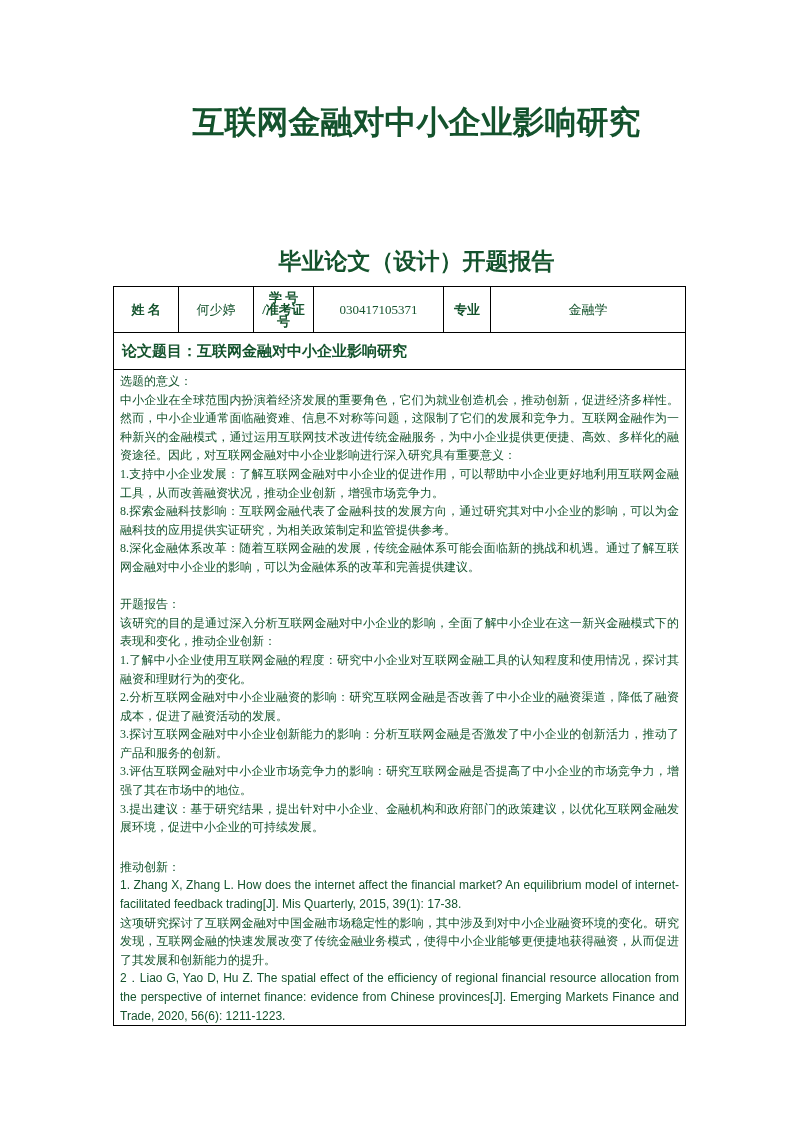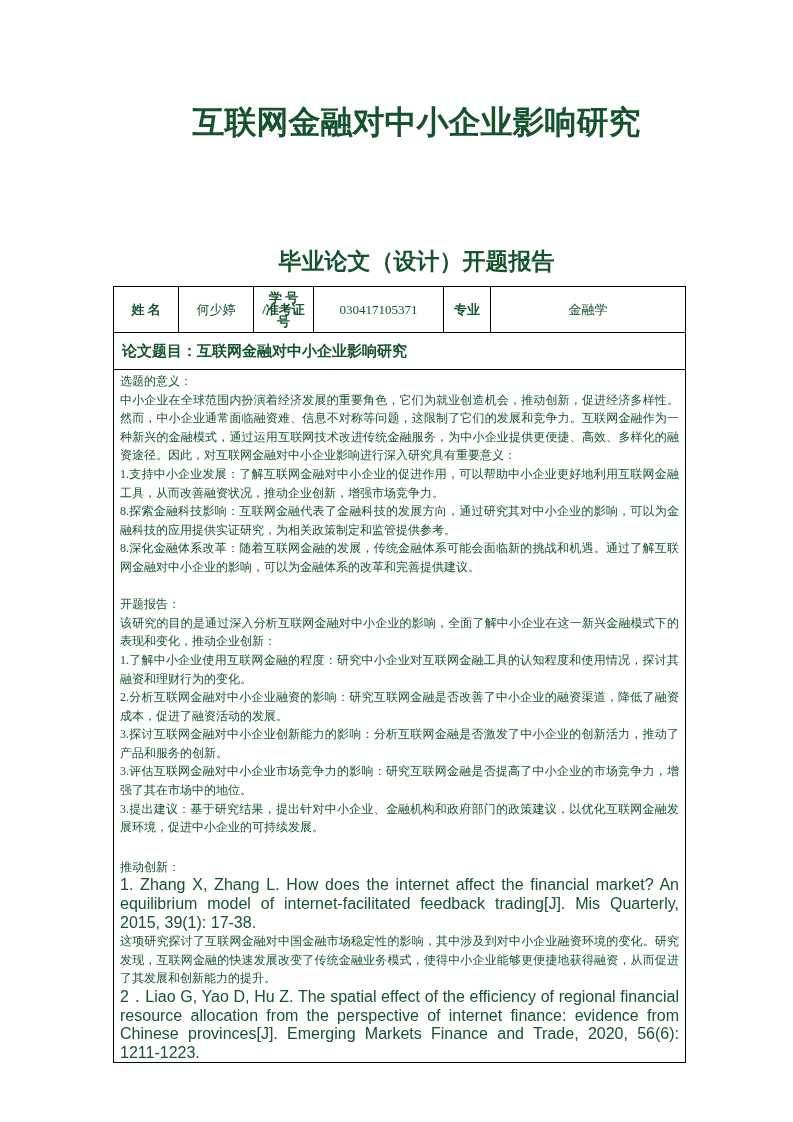--- a/index.html
+++ b/index.html
@@ -80,21 +80,21 @@
     font-size: 12px;
     line-height: 18.6px;
     text-align: justify;
   }
   .body-content p { margin: 0; text-align: justify; }
   .sec-head { font-weight: normal; }
   .gap-before-purpose { margin-top: 18.6px !important; }
   .gap-before-lit { margin-top: 21px !important; }
   .en {
     font-family: "Liberation Sans", sans-serif;
-    font-size: 16px;
+    font-size: 12px;
   }
 </style>
 </head>
 <body>
 
 <div class="page">
 
   <h1 class="doc-title">互联网金融对中小企业影响研究</h1>
 
   <h2 class="doc-subtitle">毕业论文（设计）开题报告</h2>

